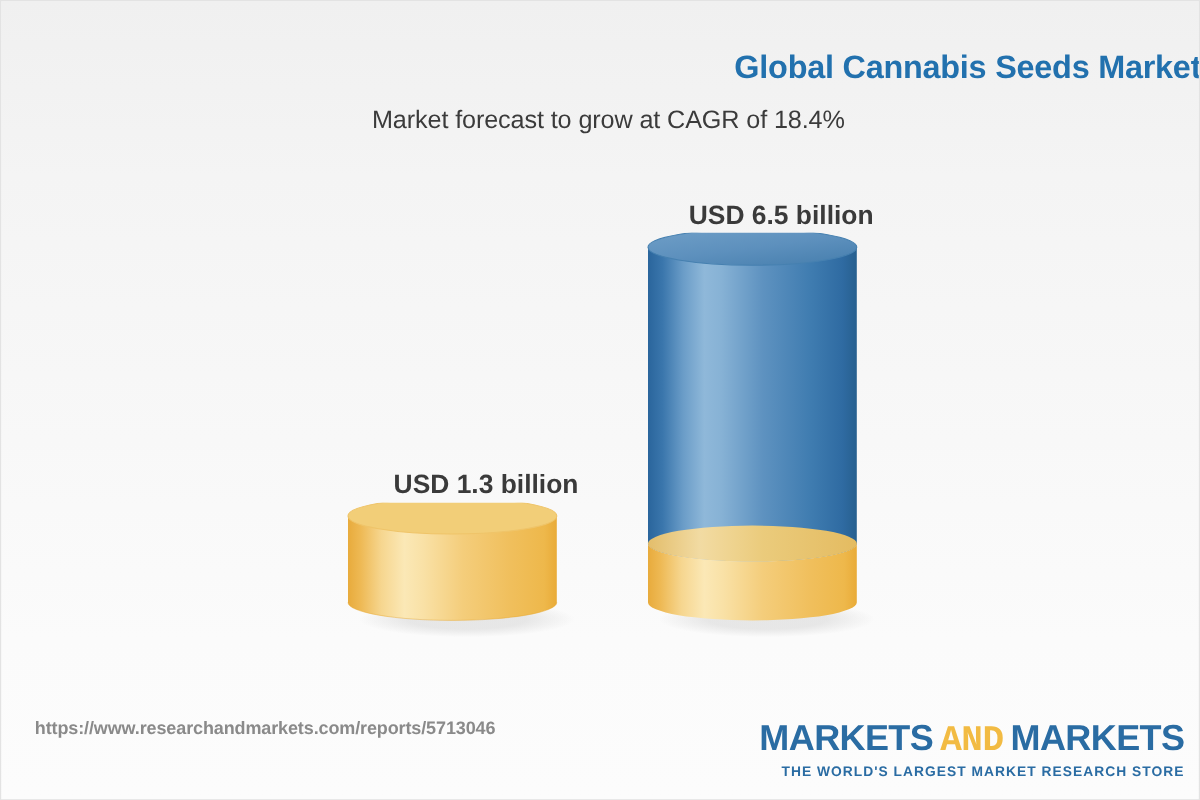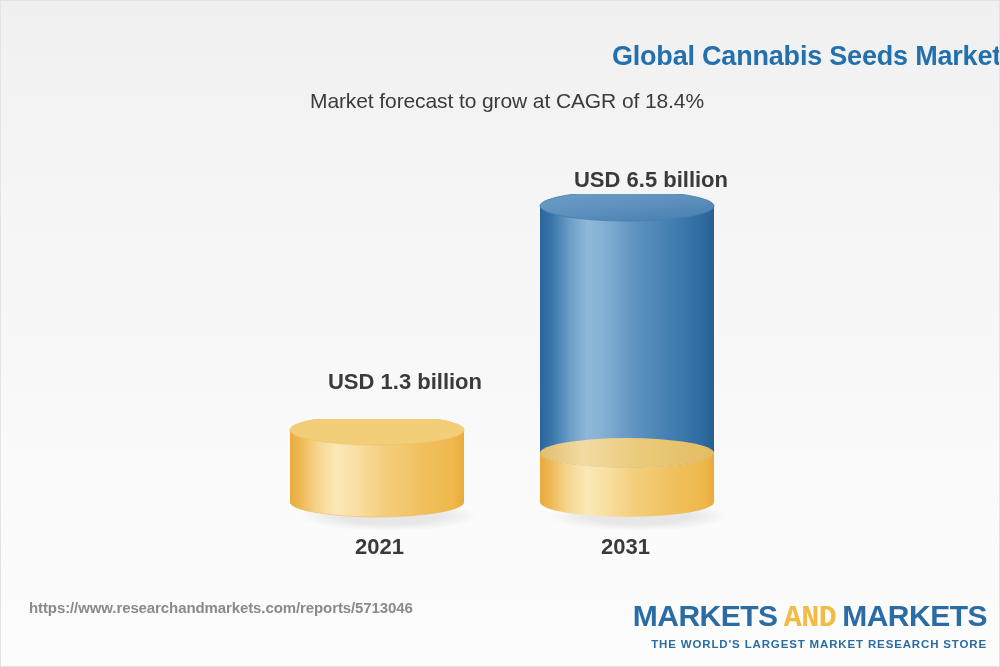--- a/index.html
+++ b/index.html
@@ -202,25 +202,23 @@
       <path d="M 13,12 L 13,259 A 87,15 0 0 0 187,259 L 187,12 Z" fill="url(#bBody)"></path>
 
       <path d="M 13,259 A 87,15 0 0 0 187,259 L 187,308 A 87,15 0 0 1 13,308 Z" fill="url(#yBody2)"></path>
 
       <path d="M 13,259 A 87,15 0 0 0 187,259 A 87,15 0 0 0 13,259 Z" fill="url(#yTop2)" opacity="0.95"></path>
 
       <ellipse cx="100" cy="12" rx="87" ry="15" fill="url(#bTop)"></ellipse>
       <ellipse cx="100" cy="12" rx="87" ry="15" fill="none" stroke="#4680b0" stroke-width="0.9"></ellipse>
     </svg>
 
-    <div class="value-label" style="left:276px; top:368px; width:205px;">USD 1.3 billion</div>
+    <div class="value-label" style="left:276px; top:390px; width:205px;">USD 1.3 billion</div>
     <div class="value-label" style="left:522px; top:166px; width:205px;">USD 6.5 billion</div>
 
-    <div class="cat-label" style="left:276px; top:533px; width:205px;">2021</div>
-    <div class="cat-label" style="left:522px; top:533px; width:205px;">2031</div>
 
   </div>
 
   <div class="footer-url">https://www.researchandmarkets.com/reports/5713046</div>
 
   <div class="logo">
     <div class="logo-main"><span>MARKETS</span><span class="logo-and" style="margin:0 6px;">AND</span><span>MARKETS</span></div>
     <div class="logo-tag">THE WORLD'S LARGEST MARKET RESEARCH STORE</div>
   </div>
 

